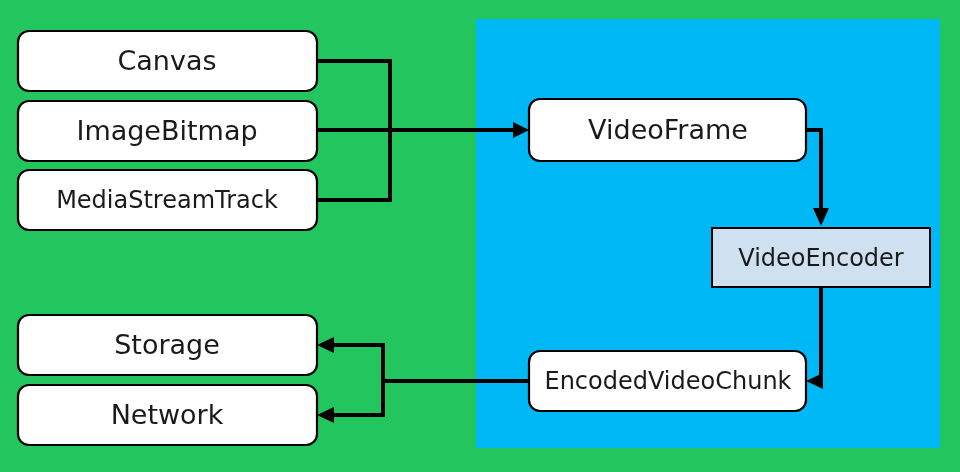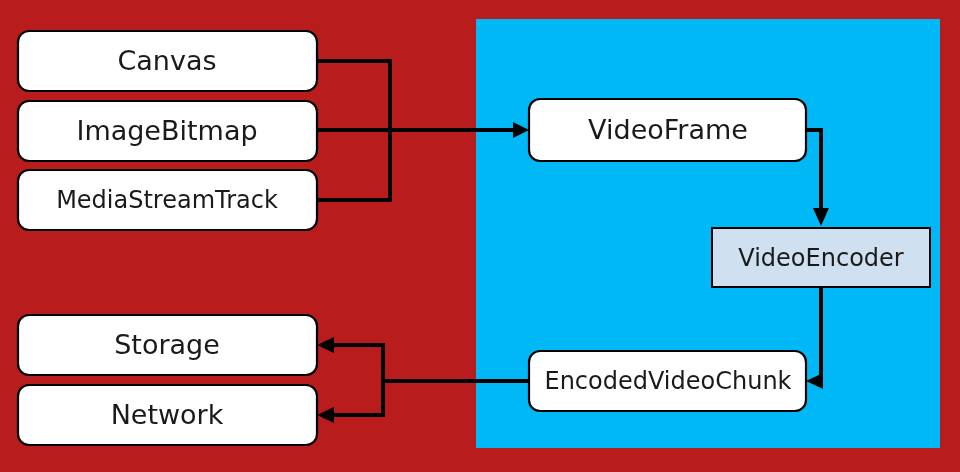--- a/index.html
+++ b/index.html
@@ -4,21 +4,21 @@
 <style>
   html, body {
     margin: 0;
     padding: 0;
     background: #4b6e4e;
   }
   #canvas-root {
     position: relative;
     width: 960px;
     height: 472px;
-    background: #b91c1c;
+    background: #22c55e;
     overflow: hidden;
     font-family: "DejaVu Sans", sans-serif;
   }
   svg.diagram {
     position: absolute;
     left: 0;
     top: 0;
     width: 960px;
     height: 472px;
     display: block;

